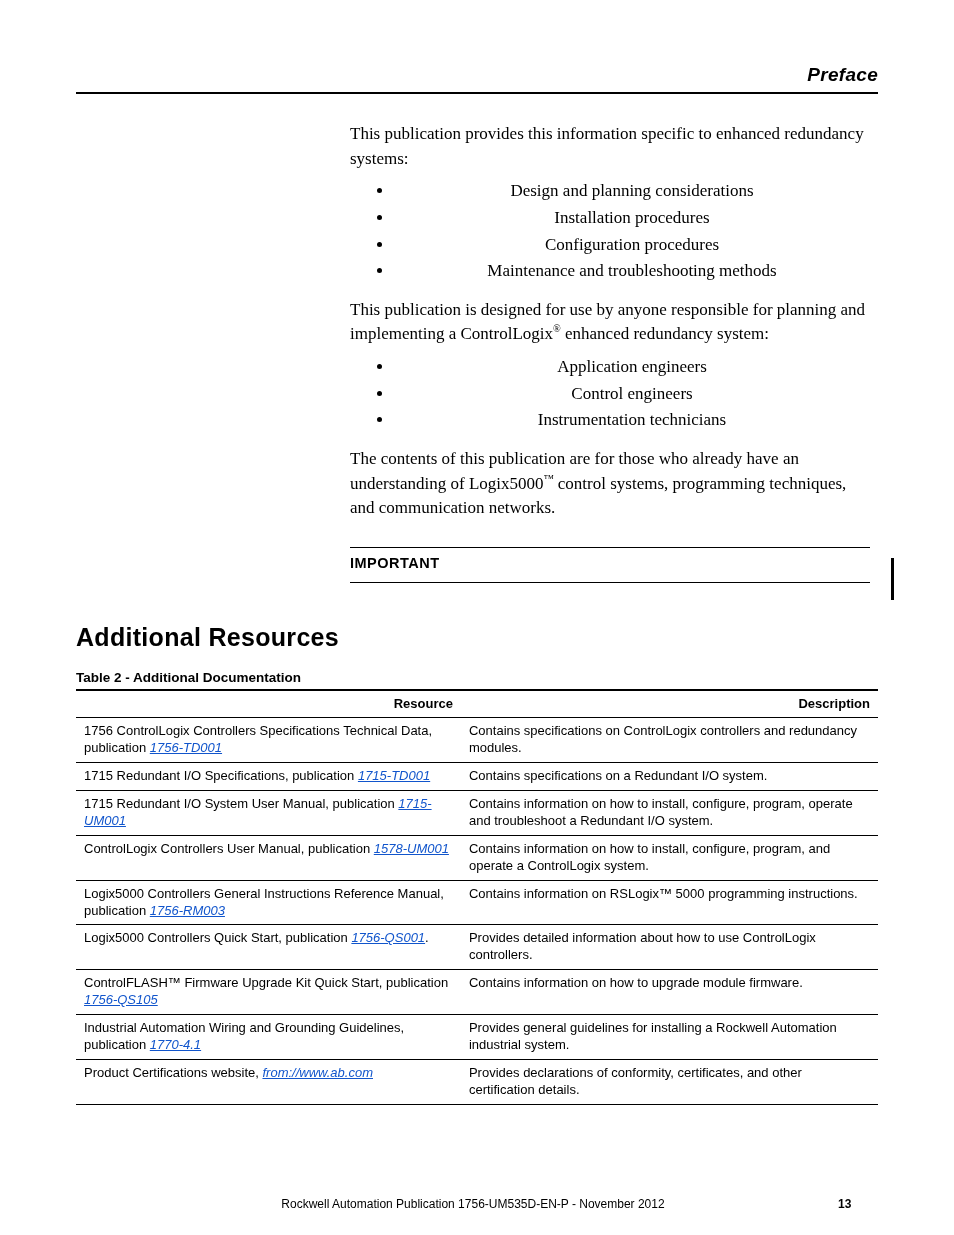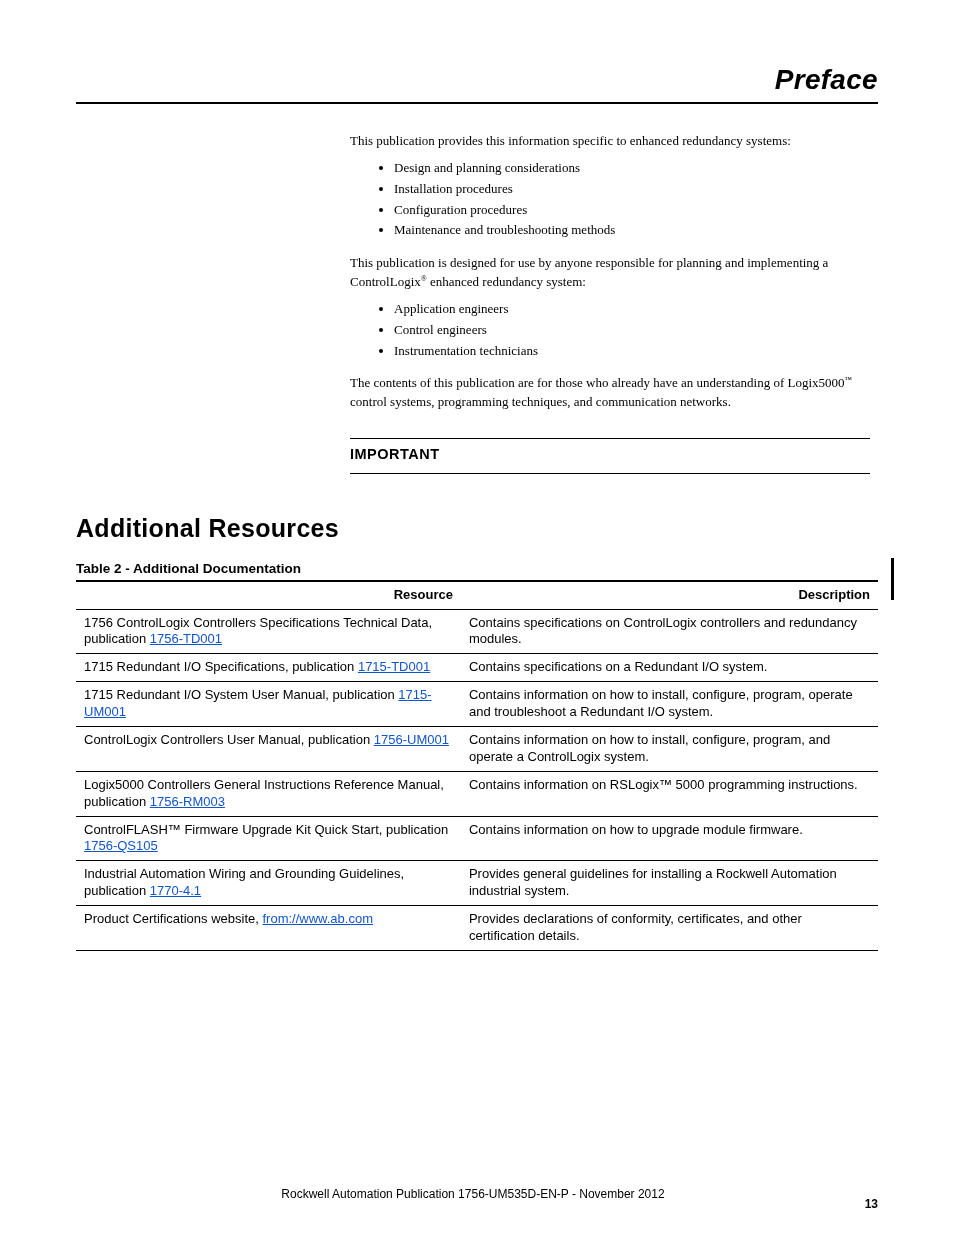--- a/index.html
+++ b/index.html
@@ -14,42 +14,42 @@
     width: 954px;
     height: 1235px;
     position: relative;
     box-sizing: border-box;
     padding: 64px 76px 30px 76px;
   }
   .header-title {
     font-family: "Arial Narrow", Arial, sans-serif;
     font-style: italic;
     font-weight: 700;
-    font-size: 28px;
+    font-size: 19px;
     text-align: right;
     margin: 0 0 6px 0;
     letter-spacing: 0.3px;
   }
   .header-rule {
     border: none;
     border-top: 2.5px solid #000;
     margin: 0 0 28px 0;
   }
   .body-col {
     margin-left: 274px;
     width: 520px;
-    font-size: 13px;
+    font-size: 17px;
     line-height: 1.45;
   }
   .body-col p { margin: 0 0 8px 0; }
   .body-col ul {
     margin: 4px 0 14px 0;
     padding-left: 44px;
   }
-  .body-col li { margin: 2px 0; }
+  .body-col li { margin: 2px 0; text-align: center; }
   .important-box {
     margin-left: 274px;
     width: 520px;
     border-top: 1px solid #000;
     border-bottom: 1px solid #000;
     display: flex;
     padding: 6px 0 8px 0;
     font-family: "Arial Narrow", Arial, sans-serif;
     font-size: 14.5px;
     line-height: 1.35;
@@ -113,33 +113,34 @@
   table.doc-table td {
     border-bottom: 1px solid #000;
     padding: 5px 8px;
     vertical-align: top;
   }
   table.doc-table col.res { width: 48%; }
   table.doc-table col.desc { width: 52%; }
   .publink {
     color: #1155cc;
     text-decoration: underline;
+    font-style: italic;
   }
   .footer {
     position: absolute;
     bottom: 24px;
     left: 68px;
     right: 76px;
     font-family: Liberation Sans, sans-serif;
     font-size: 12px;
     display: flex;
     justify-content: space-between;
   }
   .footer .center { flex: 1; text-align: center; }
-  .footer .pnum { font-weight: 700; width: 40px; text-align: right; margin-top: 10px; }
+  .footer .pnum { font-weight: 700; width: 40px; text-align: left; }
   .footer .spacer { width: 40px; }
   sup { font-size: 0.6em; vertical-align: super; line-height: 0; }
 </style>
 </head>
 <body>
 
 <div class="page">
 
   <h2 class="header-title">Preface</h2>
   <hr class="header-rule">
@@ -190,26 +191,30 @@
         </tr>
         <tr>
           <td>1715 Redundant I/O Specifications, publication <a class="publink" href="#">1715-TD001</a></td>
           <td>Contains specifications on a Redundant I/O system.</td>
         </tr>
         <tr>
           <td>1715 Redundant I/O System User Manual, publication <a class="publink" href="#">1715-UM001</a></td>
           <td>Contains information on how to install, configure, program, operate and troubleshoot a Redundant I/O system.</td>
         </tr>
         <tr>
-          <td>ControlLogix Controllers User Manual, publication <a class="publink" href="#">1756-UM001</a></td>
+          <td>ControlLogix Controllers User Manual, publication <a class="publink" href="#">1578-UM001</a></td>
           <td>Contains information on how to install, configure, program, and operate a ControlLogix system.</td>
         </tr>
         <tr>
           <td>Logix5000 Controllers General Instructions Reference Manual, publication <a class="publink" href="#">1756-RM003</a></td>
           <td>Contains information on RSLogix™ 5000 programming instructions.</td>
+        </tr>
+        <tr>
+          <td>Logix5000 Controllers Quick Start, publication <a class="publink" href="#">1756-QS001</a>.</td>
+          <td>Provides detailed information about how to use ControlLogix controllers.</td>
         </tr>
         <tr>
           <td>ControlFLASH™ Firmware Upgrade Kit Quick Start, publication <a class="publink" href="#">1756-QS105</a></td>
           <td>Contains information on how to upgrade module firmware.</td>
         </tr>
         <tr>
           <td>Industrial Automation Wiring and Grounding Guidelines, publication <a class="publink" href="#">1770-4.1</a></td>
           <td>Provides general guidelines for installing a Rockwell Automation industrial system.</td>
         </tr>
         <tr>

